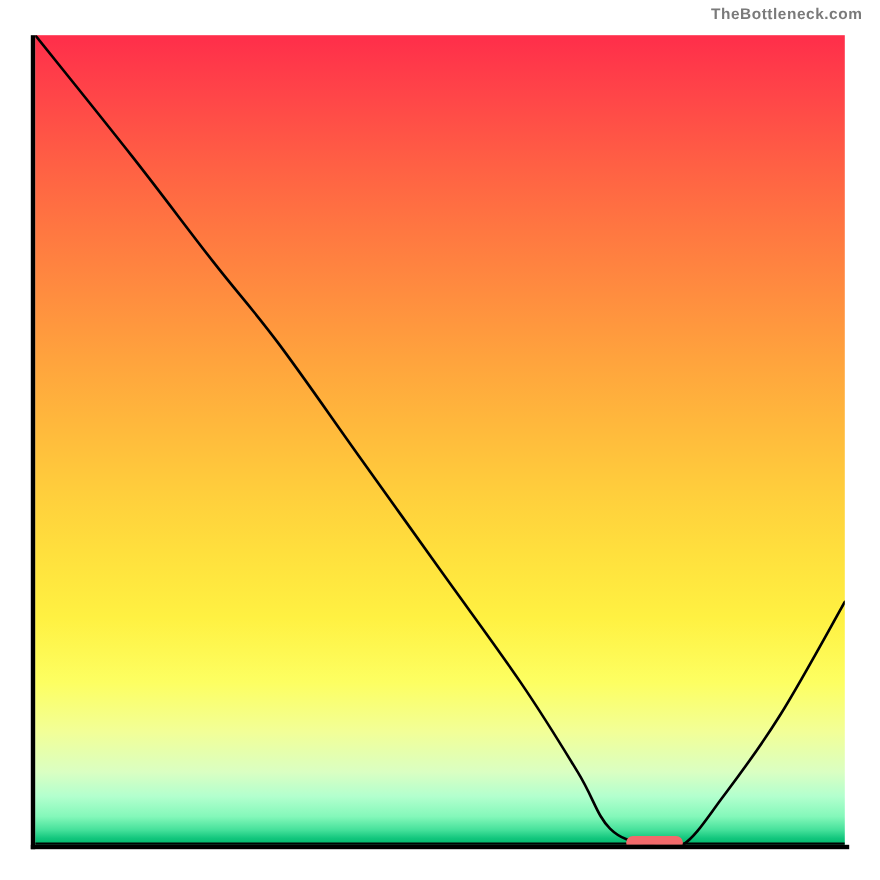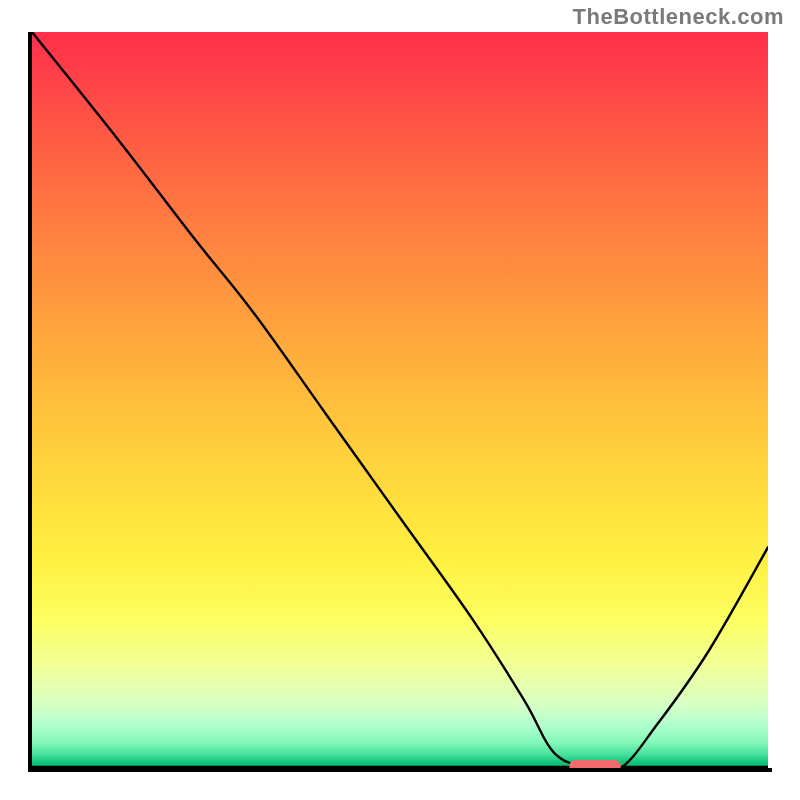--- a/index.html
+++ b/index.html
@@ -8,21 +8,21 @@
     height: 800px;
     background: #ffffff;
     position: relative;
     font-family: Arial, sans-serif;
     overflow: hidden;
   }
   .watermark {
     position: absolute;
     top: 4px;
     right: 16px;
-    font-size: 22px;
+    font-size: 14px;
     font-weight: bold;
     color: #7a7a7a;
     letter-spacing: 0.5px;
   }
   .plot-area {
     position: absolute;
     left: 32px;
     top: 32px;
     width: 736px;
     height: 736px;

